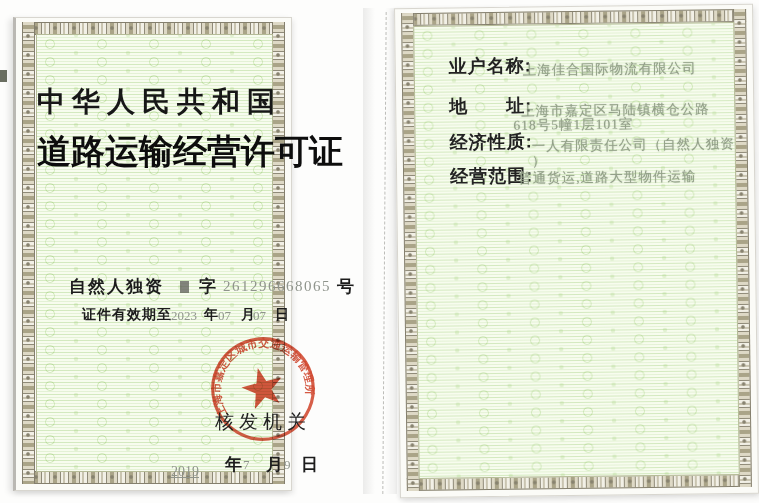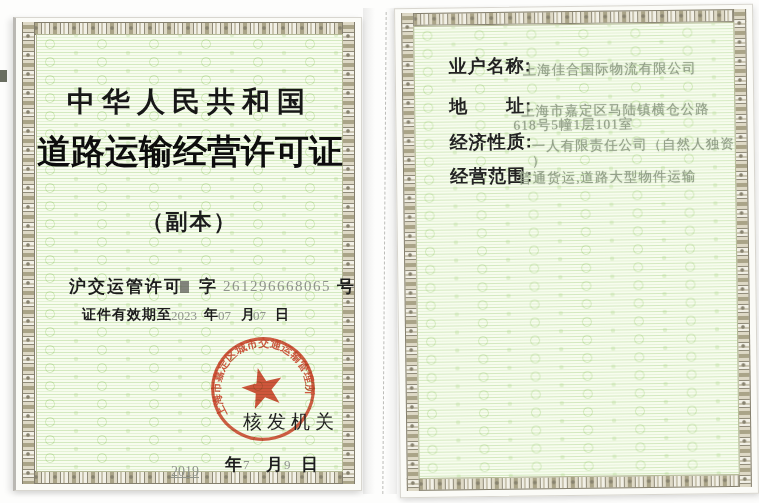--- a/index.html
+++ b/index.html
@@ -3,21 +3,21 @@
 <meta charset="utf-8">
 <style>
   html,body{margin:0;padding:0;}
   body{
     width:759px;height:503px;background:#fdfdfc;overflow:hidden;position:relative;
     font-family:"Liberation Serif","DejaVu Serif",serif;color:#1c1c1c;
   }
   
   .page{position:absolute;background:#fbfbf7;border:1px solid #d8d6cf;box-sizing:border-box;}
   .page-left{
-    left:13px;top:17px;width:349px;height:474px;
+    left:13px;top:17px;width:279px;height:474px;
     border-left:3px solid #bab8b3;
     box-shadow:-4px 2px 6px rgba(0,0,0,.10), 2px 3px 5px rgba(0,0,0,.08);
   }
   .page-right{
     left:397px;top:6px;width:359px;height:490px;
     transform:rotate(-0.7deg);transform-origin:50% 50%;
     box-shadow:2px 3px 6px rgba(0,0,0,.10), -2px 1px 4px rgba(0,0,0,.06);
   }
   
   .frame{position:absolute;inset:4px 6px 6px 6px;pointer-events:none;}
@@ -74,21 +74,21 @@
   .valrow{top:271px;left:0;width:100%;font-size:14px;}
   .valrow .vlabel{position:absolute;left:45px;font-weight:700;letter-spacing:1px;}
   .valrow .vyear{position:absolute;left:134px;top:2px;font-size:13px;text-align:right;}
   .valrow .u1{position:absolute;left:167px;font-weight:600;}
   .valrow .vmonth{position:absolute;left:181px;top:2px;font-size:13px;}
   .valrow .u2{position:absolute;left:204px;font-weight:600;}
   .valrow .vday{position:absolute;left:216px;top:2px;font-size:13px;}
   .valrow .u3{position:absolute;left:238px;font-weight:600;}
   .stamp{position:absolute;left:158px;top:300px;width:136px;height:108px;mix-blend-mode:multiply;opacity:.93;}
   .issuer{left:178px;top:374px;font-family:"Liberation Sans","DejaVu Sans",sans-serif;
-          font-size:19px;letter-spacing:5px;color:#1f1f1f;z-index:3;margin-left:28px;}
+          font-size:19px;letter-spacing:5px;color:#1f1f1f;z-index:3;}
   .daterow{top:418px;left:0;width:100%;font-size:17px;}
   .daterow .dyear{position:absolute;left:134px;top:11px;font-size:14px;text-decoration:underline;}
   .daterow .du1{position:absolute;left:188px;font-weight:600;}
   .daterow .dmonth{position:absolute;left:206px;top:4px;font-size:13px;}
   .daterow .du2{position:absolute;left:229px;font-weight:600;}
   .daterow .dday{position:absolute;left:247px;top:4px;font-size:13px;}
   .daterow .du3{position:absolute;left:264px;font-weight:600;}
   
   .field-label{position:absolute;font-family:"Liberation Sans","DejaVu Sans",sans-serif;
                font-size:18px;font-weight:700;color:#222;letter-spacing:1px;white-space:nowrap;}
@@ -111,24 +111,23 @@
 <div class="page page-left">
   <div class="frame">
     <div class="fs h t"></div>
     <div class="fs h b"></div>
     <div class="fs v l"></div>
     <div class="fs v r"></div>
   </div>
   <div class="inner">
     <div class="lp country">中华人民共和国</div>
     <div class="lp title">道路运输经营许可证</div>
-    <div class="lp copytype">（副本）</div>
 
     <div class="lp licrow">
-      <span class="prefix">沪交运管许可</span>
+      <span class="prefix">自然人独资</span>
       <span class="redact"></span>
       <span class="zi">字</span>
       <span class="number typed">261296668065</span>
       <span class="hao">号</span>
     </div>
 
     <div class="lp valrow">
       <span class="vlabel">证件有效期至</span>
       <span class="vyear typed">2023</span>
       <span class="u1">年</span>

